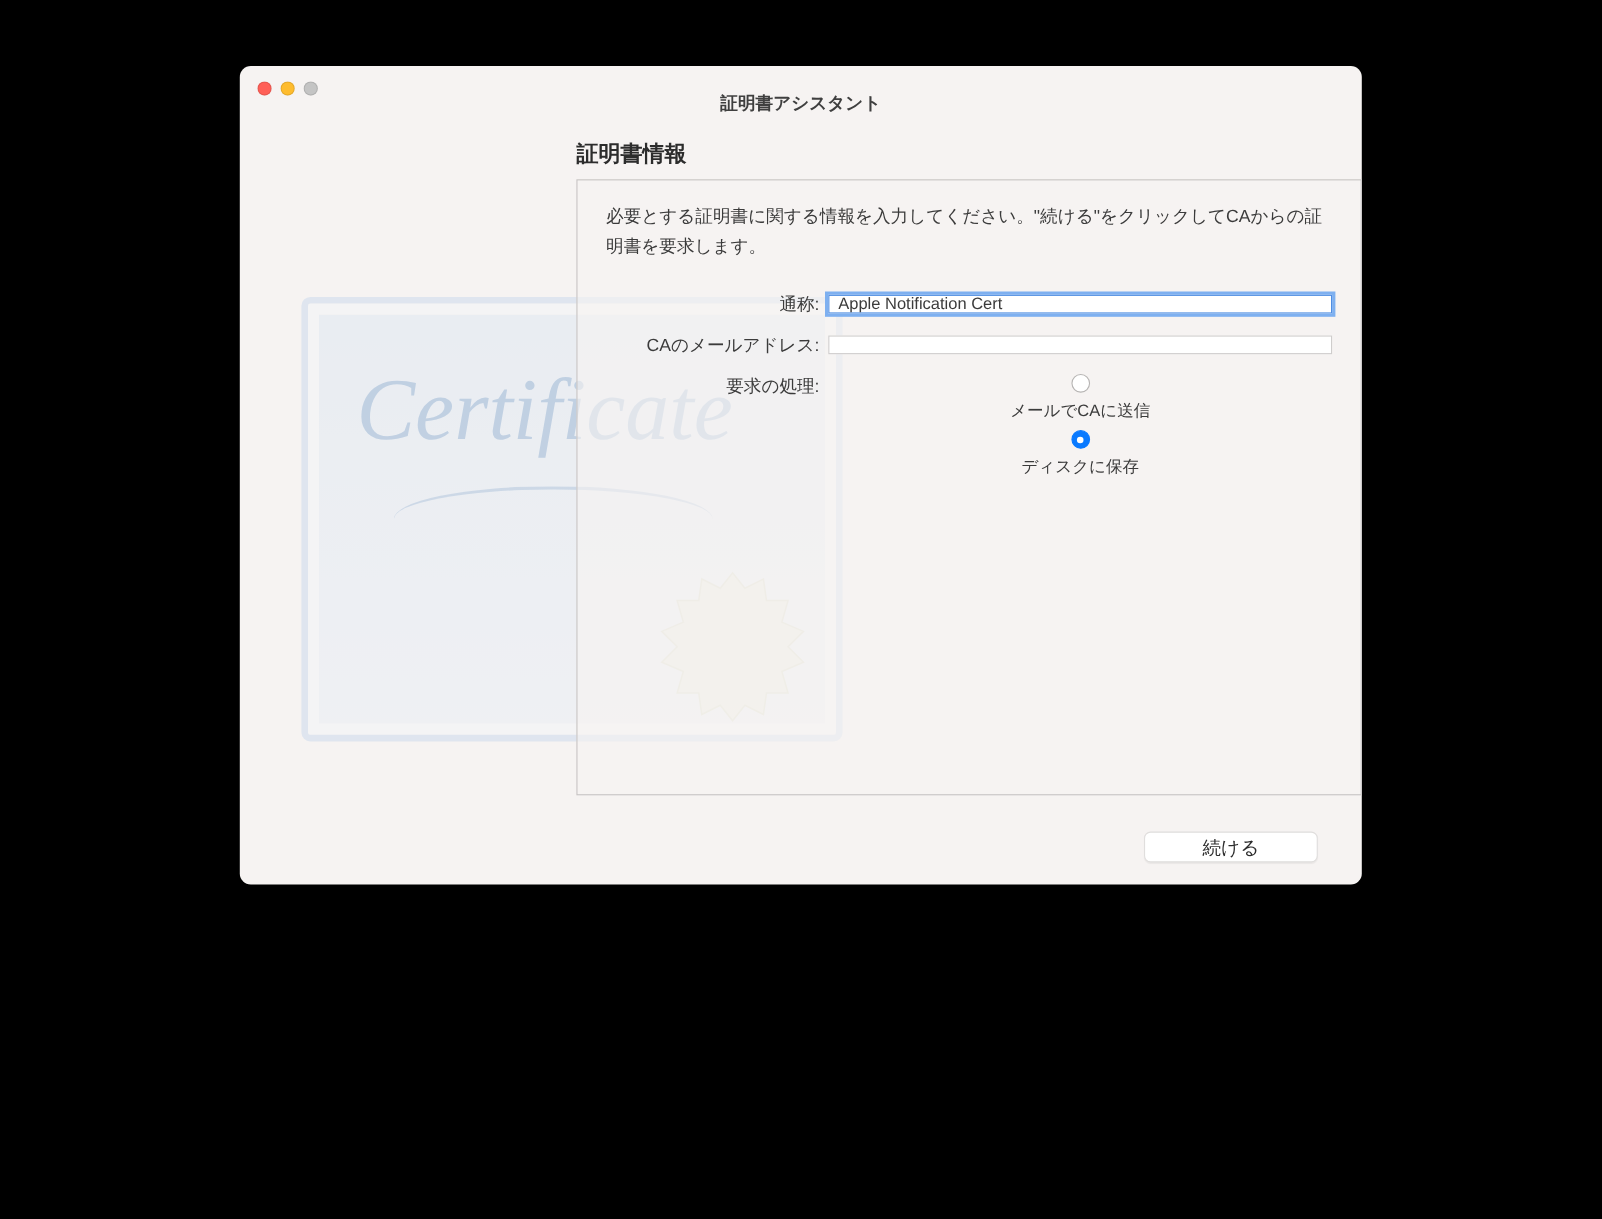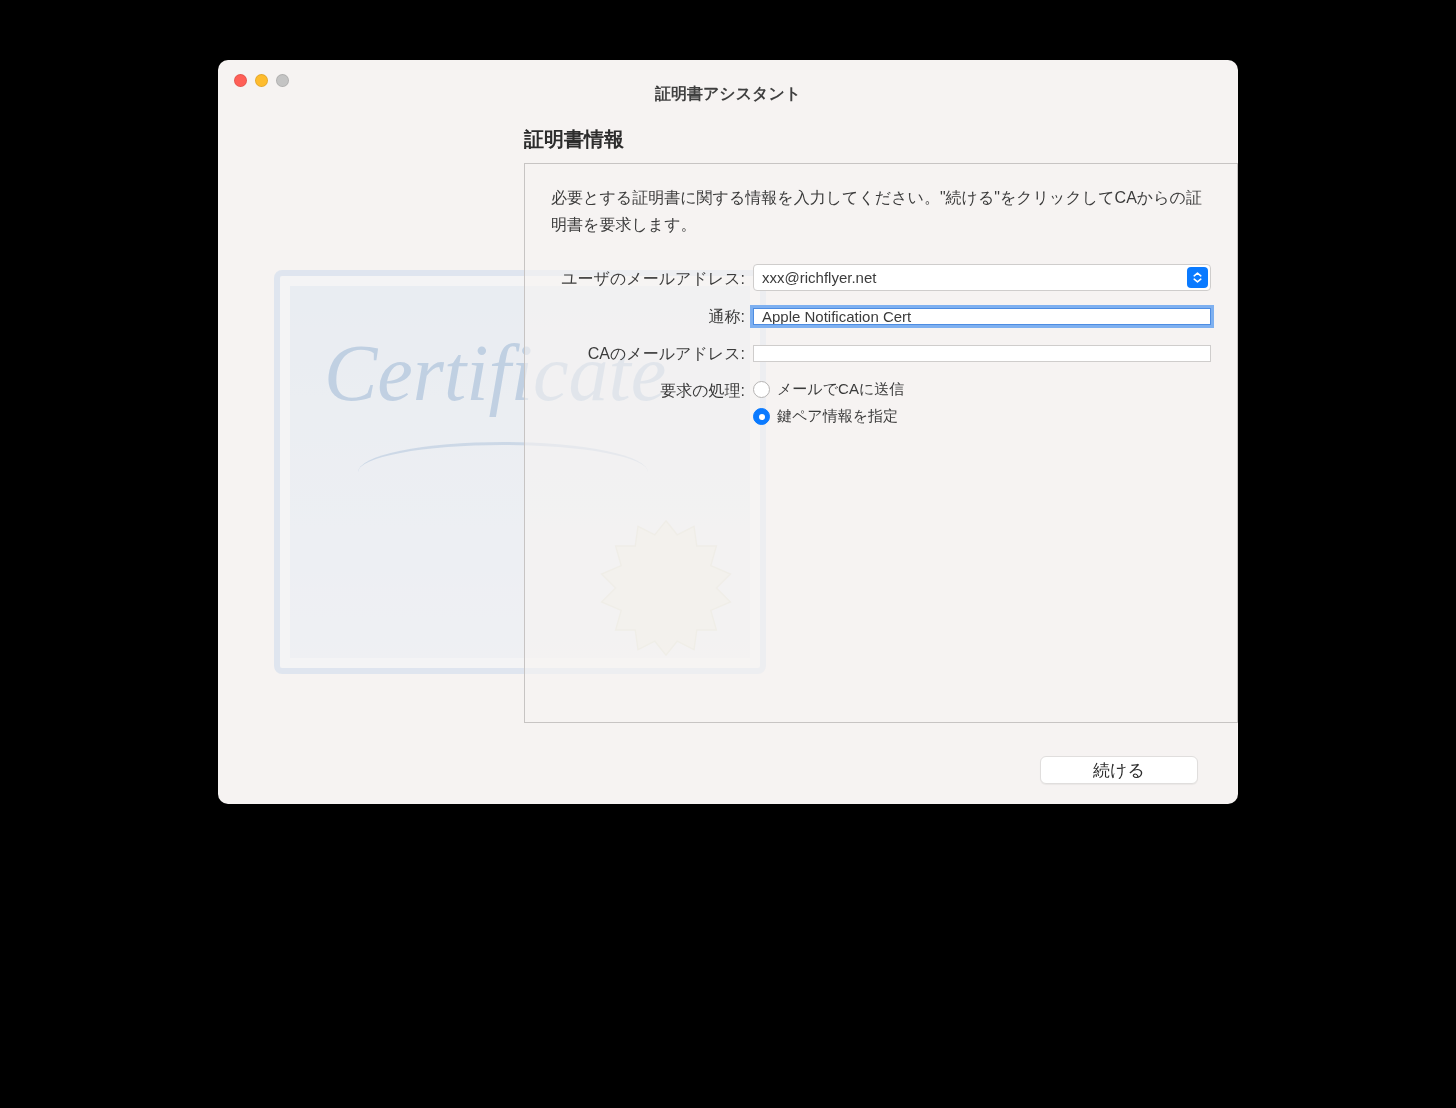--- a/index.html
+++ b/index.html
@@ -183,20 +183,21 @@
       flex-direction: column;
       gap: 8px;
       padding-top: 2px;
     }
     .radio-item, .check-item {
       display: flex;
       align-items: center;
       gap: 7px;
       font-size: 15px;
       color: #3b3b3b;
+      flex-direction: column;
     }
     .radio {
       width: 17px; height: 17px;
       border-radius: 50%;
       border: 1px solid #b6b4b3;
       background: #fff;
       position: relative;
       flex-shrink: 0;
     }
     .radio.checked {
@@ -256,52 +257,41 @@
     <div class="cert-bg"></div>
     <div class="cert-script">Certificate</div>
     <div class="cert-swoosh"></div>
     <svg class="seal" viewBox="0 0 100 100">
       <polygon points="50,2 58,12 70,6 72,20 86,20 82,34 96,40 86,50 96,60 82,66 86,80 72,80 70,94 58,88 50,98 42,88 30,94 28,80 14,80 18,66 4,60 14,50 4,40 18,34 14,20 28,20 30,6 42,12" fill="#efeccd" stroke="#d4d1a7" stroke-width="1"></polygon>
     </svg>
 
     <div class="form-box">
       <div class="instructions">必要とする証明書に関する情報を入力してください。"続ける"をクリックしてCAからの証明書を要求します。</div>
 
-      <div class="form-row">
-        <div class="label">ユーザのメールアドレス:</div>
-        <div class="combo">
-          <input class="combo-input" value="xxx@richflyer.net" style="">
-          <div class="combo-btn">
-            <svg viewBox="0 0 10 10">
-                <path d="M2 3.5 L5 1 L8 3.5 M2 6.5 L5 9 L8 6.5" stroke="#fff" stroke-width="1.4" fill="none" stroke-linecap="round" stroke-linejoin="round"></path>
-              </svg>
-          </div>
-        </div>
-      </div>
 
       <div class="form-row">
         <div class="label">通称:</div>
         <input class="text-input focused" value="Apple Notification Cert" style="">
       </div>
 
       <div class="form-row">
         <div class="label">CAのメールアドレス:</div>
         <input class="text-input" value="" style="">
       </div>
 
       <div class="form-row start">
         <div class="label">要求の処理:</div>
         <div class="radio-group">
           <div class="radio-item">
             <div class="radio"></div>
             <span>メールでCAに送信</span>
           </div>
           <div class="radio-item">
             <div class="radio checked"></div>
-            <span>鍵ペア情報を指定</span>
+            <span>ディスクに保存</span>
           </div>
         </div>
       </div>
     </div>
 
     <div class="footer">
       <button class="btn">続ける</button>
     </div>
   </div>
 </div>

